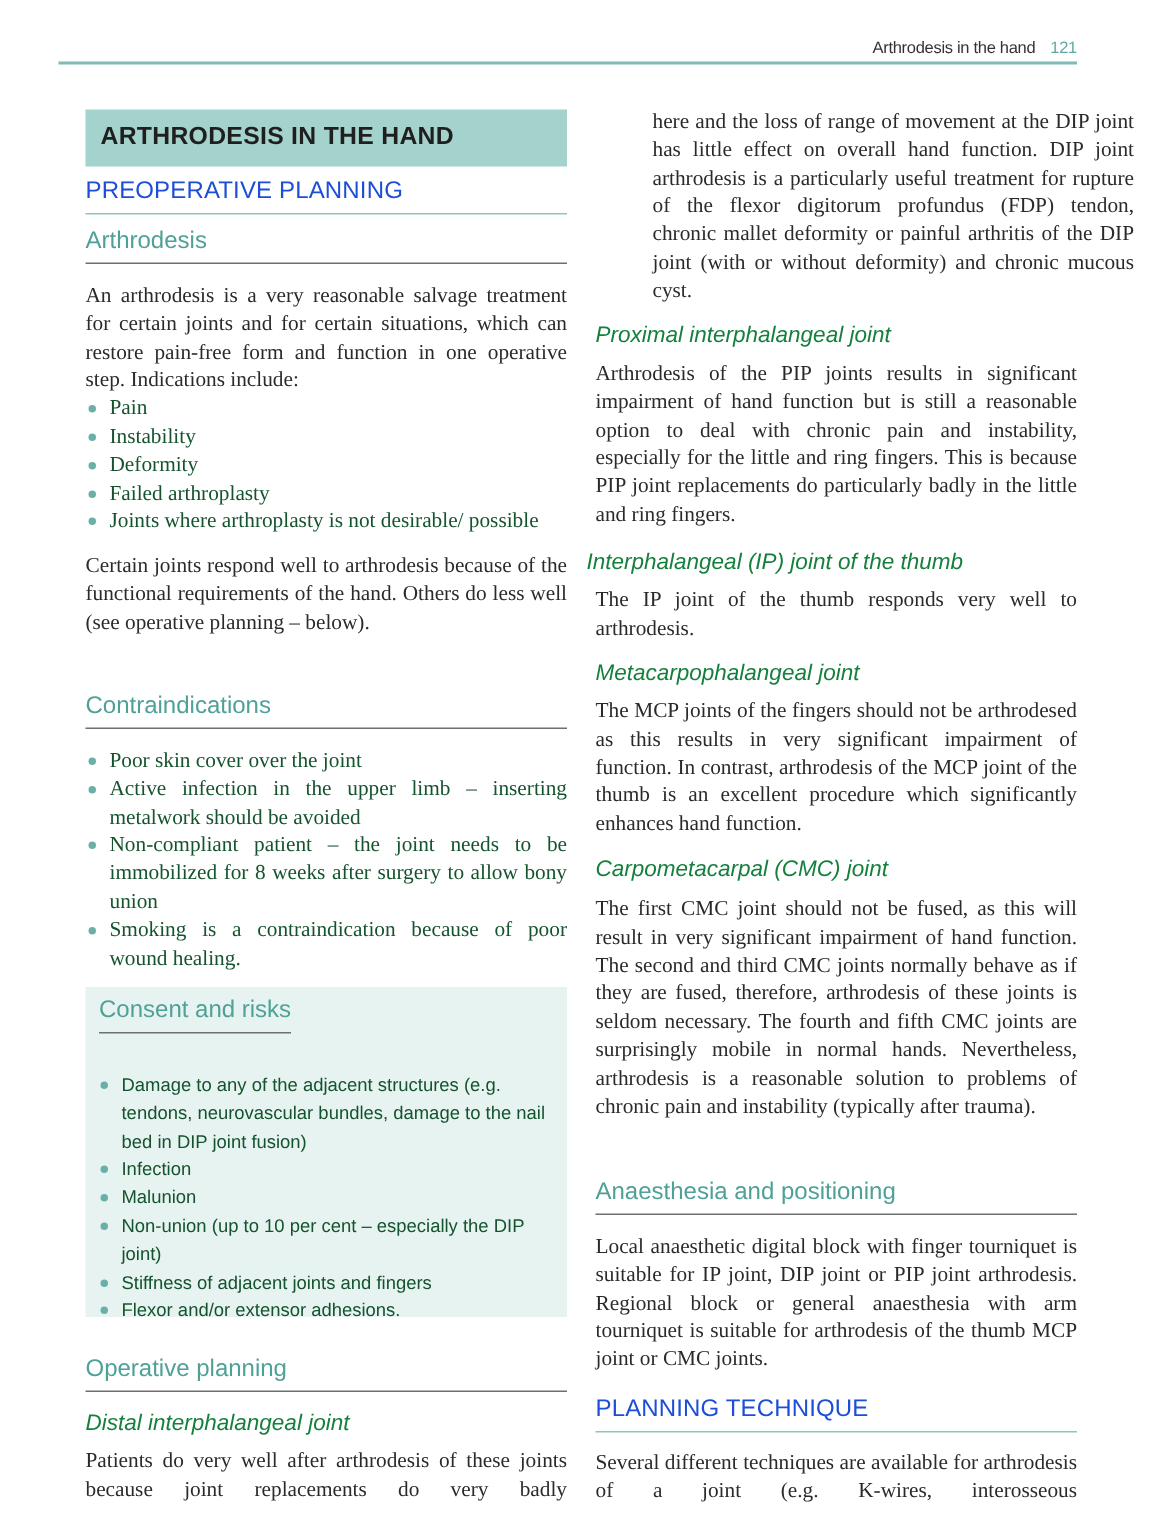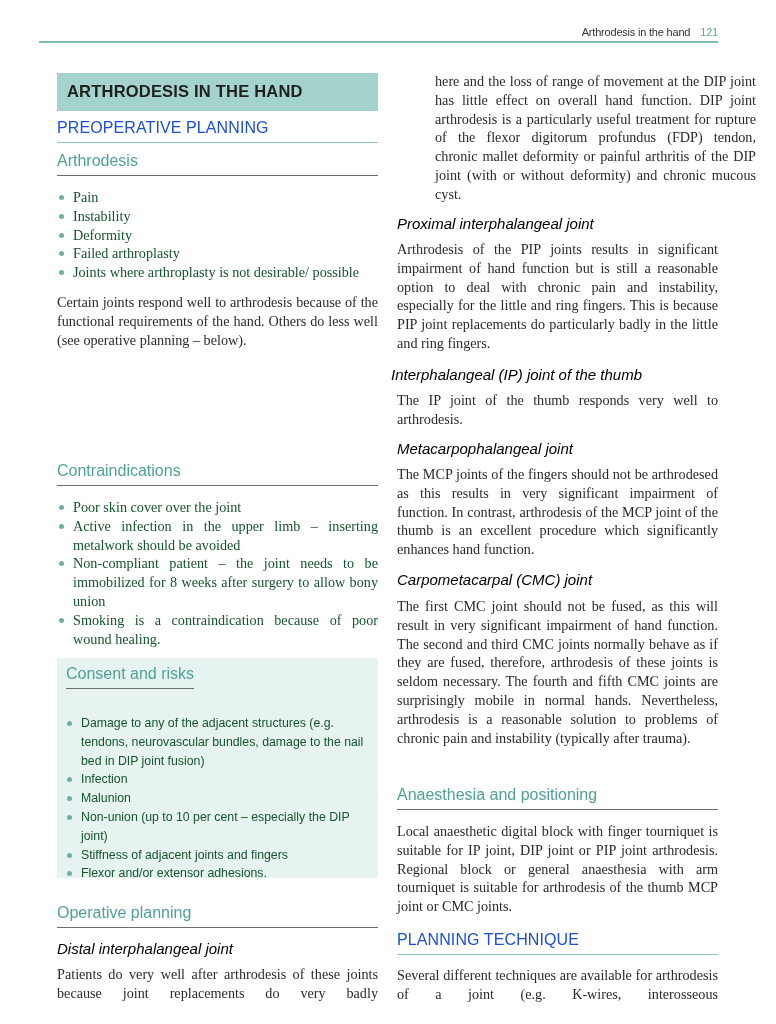--- a/index.html
+++ b/index.html
@@ -8,21 +8,21 @@
   .running-head { position: absolute; top: 26px; right: 58px; font-family: "Liberation Sans", sans-serif; font-size: 11px; color: #333; letter-spacing: -0.2px; }
   .running-head .pg { color: #5fa9a1; margin-left: 10px; }
 
   p.body { font-family: "Liberation Serif", serif; font-size: 14.2px; line-height: 18.8px; margin: 0; text-align: justify; color: #2a2a2a; }
 
   .title-band { position: absolute; left: 57px; top: 73px; width: 321px; height: 38px; background: #a4d3cd; }
   .title-band span { position: absolute; left: 10px; top: 9px; font-family: "Liberation Sans", sans-serif; font-weight: bold; font-size: 16.5px; color: #1f1f1f; letter-spacing: 0.2px; }
 
   .h-upper { font-family: "Liberation Sans", sans-serif; font-size: 16px; color: #1d4ed8; padding-bottom: 5px; border-bottom: 1.5px solid #8cc5be; letter-spacing: 0.1px; }
   .h-section { font-family: "Liberation Sans", sans-serif; font-size: 16px; color: #4fa197; padding-bottom: 5px; border-bottom: 1.5px solid #6f6f6f; }
-  .h-sub { font-family: "Liberation Sans", sans-serif; font-style: italic; font-size: 15px; color: #000000; }
+  .h-sub { font-family: "Liberation Sans", sans-serif; font-style: italic; font-size: 15px; color: #15803d; }
 
   ul.bul { list-style: none; margin: 0; padding: 0; }
   ul.bul li { position: relative; padding-left: 16px; font-family: "Liberation Serif", serif; font-size: 14.2px; line-height: 18.8px; text-align: justify; color: #14532d; }
   ul.bul li::before { content: ""; position: absolute; left: 2px; top: 7px; width: 5px; height: 5px; border-radius: 50%; background: #6bb0a7; }
 
   .box { position: absolute; left: 57px; top: 658px; width: 321px; height: 220px; background: #e7f3f1; }
   .box .h-section { display: inline-block; position: absolute; left: 9px; top: 7px; padding-right: 0; }
   .box ul.bul { position: absolute; left: 8px; top: 56px; width: 302px; }
   .box ul.bul li { font-family: "Liberation Sans", sans-serif; font-size: 12.3px; line-height: 18.8px; text-align: left; padding-left: 16px; }
   .box ul.bul li::before { top: 7px; }
@@ -39,20 +39,21 @@
 
 <div class="title-band">
   <span>ARTHRODESIS IN THE HAND</span>
 </div>
 
 <div class="abs h-upper" style="left:57px; top:119px; width:321px;">PREOPERATIVE PLANNING</div>
 
 <div class="abs h-section" style="left:57px; top:152px; width:321px;">Arthrodesis</div>
 
 <div class="abs" style="left:57px; top:188px; width:321px;">
+  <p class="body">An arthrodesis is a very reasonable salvage treatment for certain joints and for certain situations, which can restore pain-free form and function in one operative step. Indications include:</p>
   <ul class="bul">
     <li>Pain</li>
     <li>Instability</li>
     <li>Deformity</li>
     <li>Failed arthroplasty</li>
     <li>Joints where arthroplasty is not desirable/ possible</li>
   </ul>
   <p class="body" style="margin-top:11px;">Certain joints respond well to arthrodesis because of the functional requirements of the hand. Others do less well (see operative planning – below).</p>
 </div>
 

